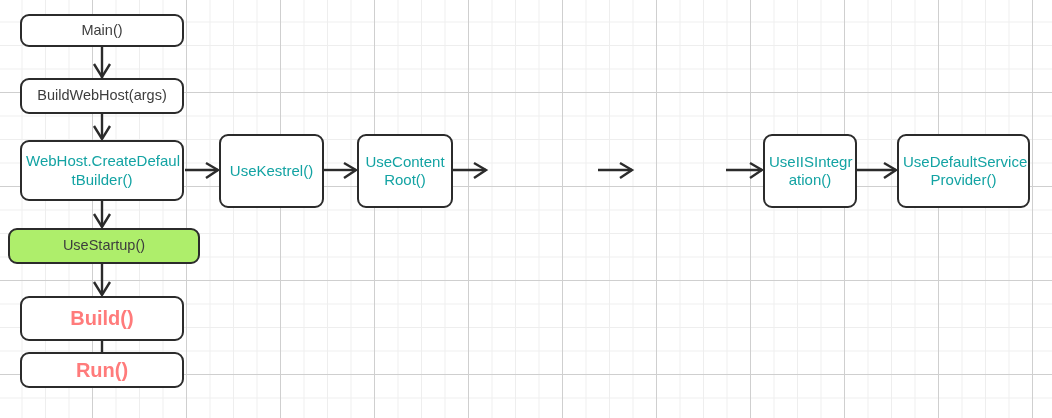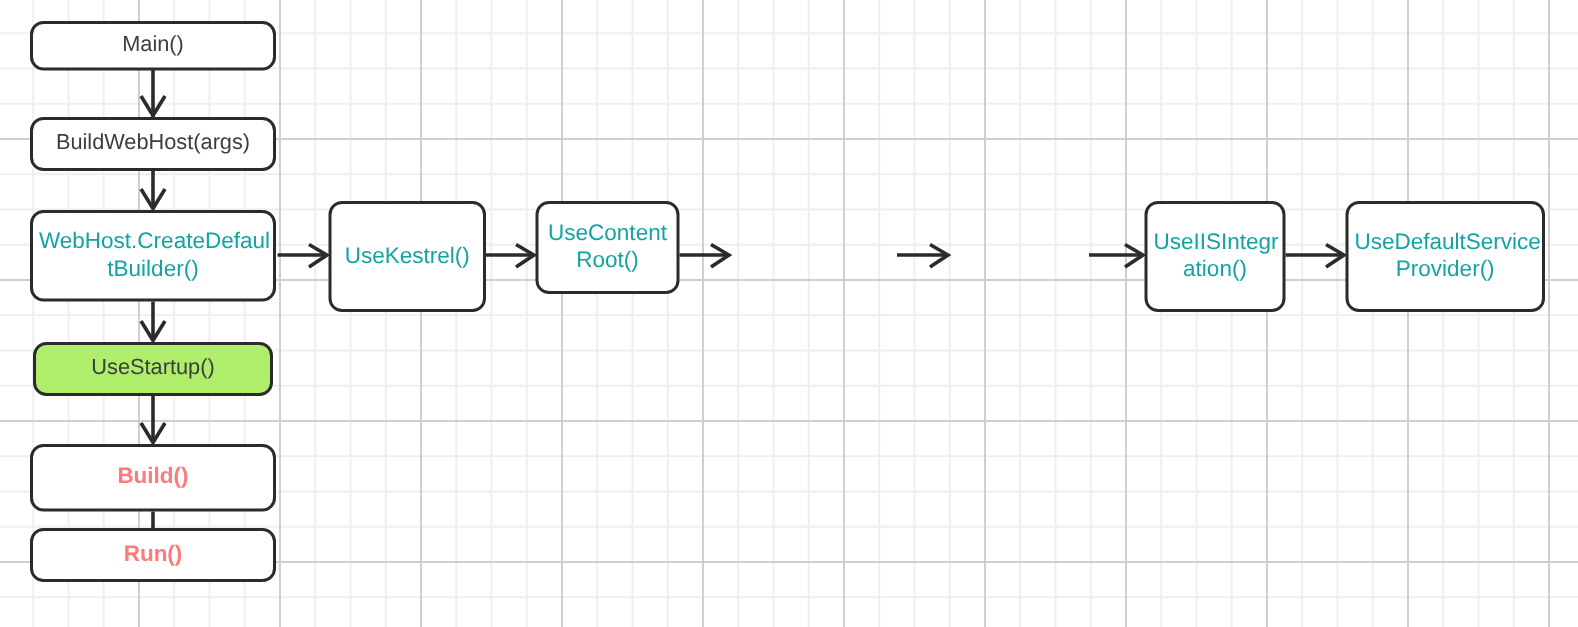--- a/index.html
+++ b/index.html
@@ -42,21 +42,21 @@
     padding: 2px 4px;
     overflow: hidden;
   }
   .node .lbl {
     display: block;
     width: 100%;
     white-space: pre-line;
   }
   .t-dark  { color: #3d3d3d; font-size: 14.5px; font-weight: 400; }
   .t-teal  { color: #13a3a3; font-size: 15px;  font-weight: 400; }
-  .t-red   { color: #ff7b7b; font-size: 15px;  font-weight: bold; }
+  .t-red   { color: #ff7b7b; font-size: 20px;  font-weight: bold; }
   .fill-green { background: #aeee6b; }
 
   
   .conn {
     position: absolute;
     overflow: visible;
     pointer-events: none;
   }
   .conn line, .conn polyline {
     stroke: #2b2b2b;
@@ -116,37 +116,37 @@
 
   <div class="node" style="left:20px; top:140px; width:164px; height:61px;">
     <span class="lbl t-teal">WebHost.CreateDefaul
 tBuilder()</span>
   </div>
 
   <div class="node" style="left:20px; top:78px; width:164px; height:36px;">
     <span class="lbl t-dark">BuildWebHost(args)</span>
   </div>
 
-  <div class="node fill-green" style="left:22px; top:228px; width:160px; height:36px;">
+  <div class="node fill-green" style="left:8px; top:228px; width:192px; height:36px;">
     <span class="lbl t-dark">UseStartup()</span>
   </div>
 
   <div class="node" style="left:20px; top:296px; width:164px; height:45px;">
     <span class="lbl t-red">Build()</span>
   </div>
 
   <div class="node" style="left:20px; top:352px; width:164px; height:36px;">
     <span class="lbl t-red">Run()</span>
   </div>
 
   <div class="node" style="left:219px; top:134px; width:105px; height:74px;">
     <span class="lbl t-teal">UseKestrel()</span>
   </div>
 
-  <div class="node" style="left:357px; top:134px; width:96px; height:62px;">
+  <div class="node" style="left:357px; top:134px; width:96px; height:74px;">
     <span class="lbl t-teal">UseContent
 Root()</span>
   </div>
 
 
 
   <div class="node" style="left:897px; top:134px; width:133px; height:74px;">
     <span class="lbl t-teal">UseDefaultService
 Provider()</span>
   </div>

